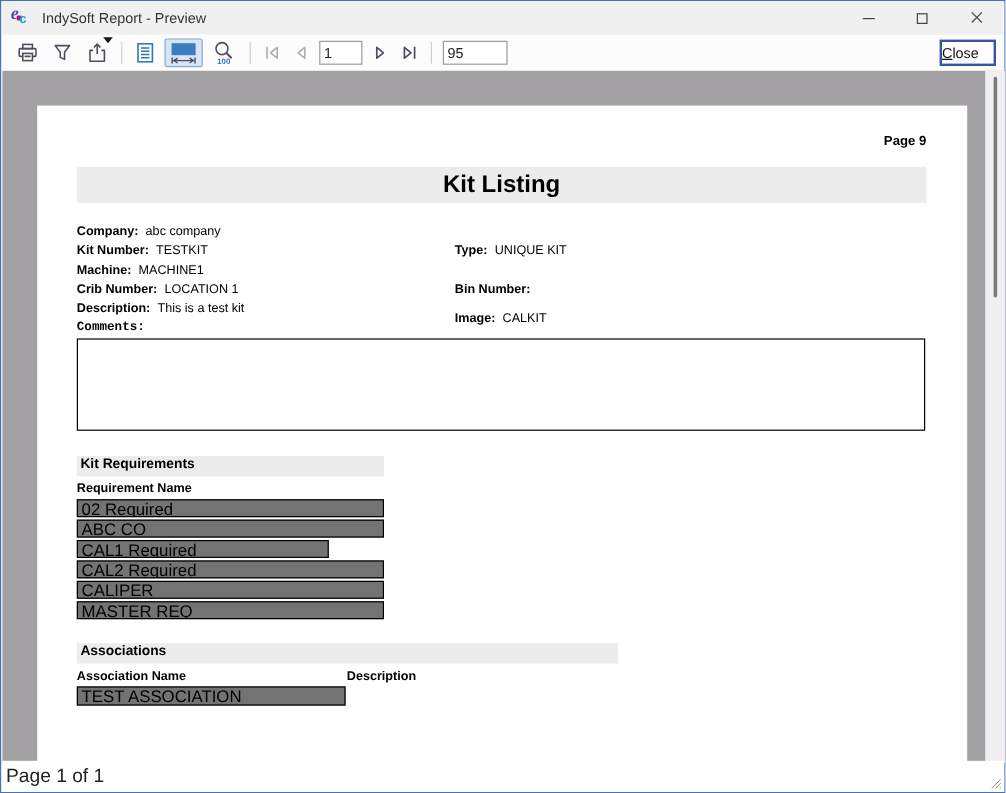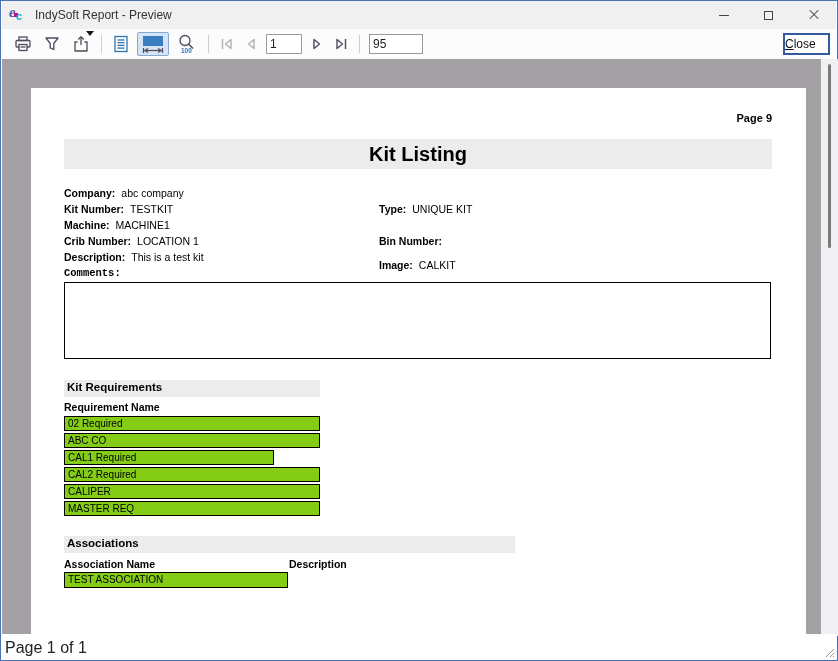--- a/index.html
+++ b/index.html
@@ -41,21 +41,21 @@
   
   .page { position:absolute; left:29px; top:29px; width:775px; height:548px; background:#fff; color:#000; }
   .abs { position:absolute; }
   .page-num { top:24px; right:34px; font-size:11px; font-weight:bold; }
   .report-title-band { left:33px; top:51px; width:708px; height:30px; background:#ececec; display:flex; align-items:center; justify-content:center; font-size:20px; font-weight:bold; }
   .field-row { font-size:10.5px; white-space:nowrap; }
   .field-row b { margin-right:6px; }
   .comments-box { left:33px; top:194px; width:707px; height:77px; border:1px solid #000; background:#fff; }
   .section-band { height:17px; background:#ececec; font-size:11.5px; font-weight:bold; padding:1px 0 0 3px; }
   .col-header { font-size:10.5px; font-weight:bold; }
-  .data-box { height:15px; border:1px solid #000; font-size:10px; line-height:12px; padding:1px 0 0 3px; background:#84cc16; overflow:hidden; }
+  .data-box { height:15px; border:1px solid #000; font-size:14px; line-height:12px; padding:1px 0 0 3px; background:#737373; overflow:hidden; }
 
   
   .statusbar { position:absolute; left:1px; bottom:1px; right:1px; height:25px; background:#fff; }
   .status-text { position:absolute; left:3px; top:5px; font-size:16px; color:#222; }
   .grip { position:absolute; right:2px; bottom:2px; width:8px; height:8px;
           background:
             linear-gradient(135deg, transparent 50%, #999 50%, #999 56%, transparent 56%, transparent 72%, #999 72%, #999 78%, transparent 78%, transparent 92%, #999 92%); }
 
   svg.icon { display:block; }
 </style>

